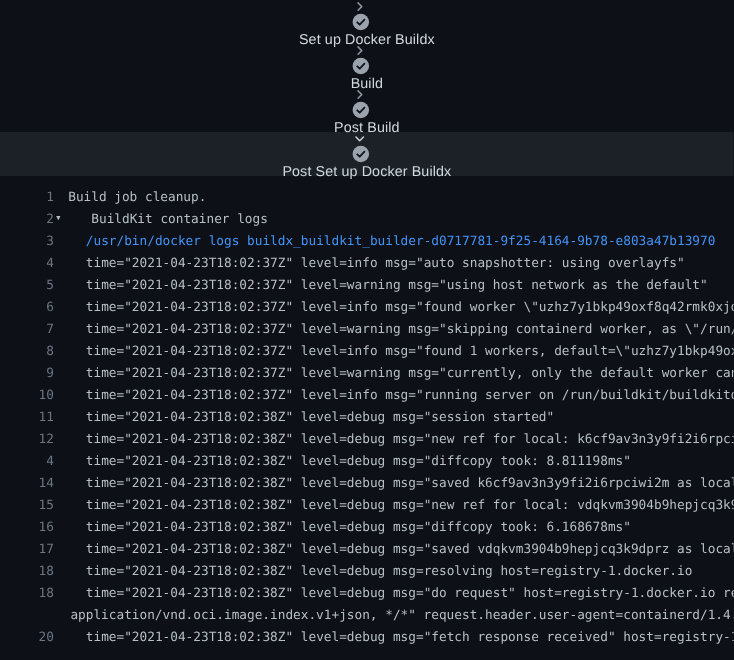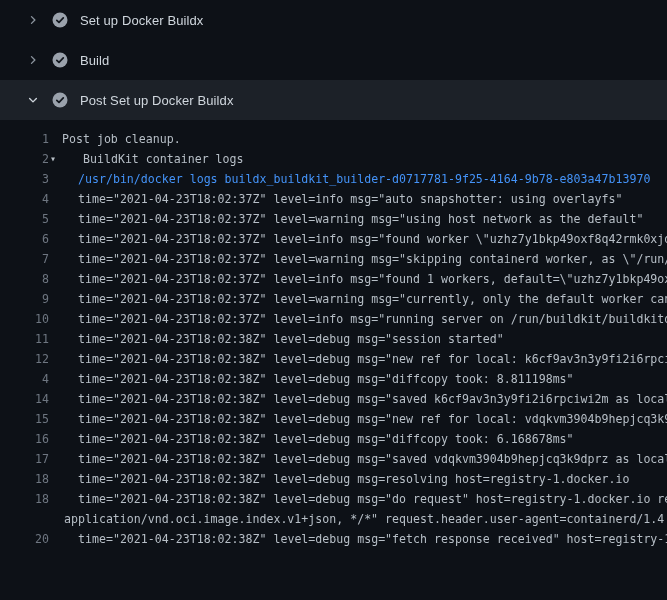--- a/index.html
+++ b/index.html
@@ -16,21 +16,21 @@
   html,body{margin:0;padding:0;}
   body{
     width:667px;height:600px;overflow:hidden;
     background:var(--page-bg);
     font-family:"Liberation Sans", sans-serif;
   }
   
   .steps{width:667px;}
   .step{
     height:40px;display:flex;align-items:center;
-    padding-left:27px;cursor:pointer;
+    padding-left:0;cursor:pointer;flex-direction:column;
   }
   .step.expanded{background:var(--active-bg);border-radius:0;}
   .chev{
     width:12px;height:12px;flex:0 0 12px;margin-right:13px;
     display:flex;align-items:center;justify-content:center;
     color:var(--chevron);
   }
   .step.expanded .chev{color:var(--chevron-active);}
   .check{
     width:16px;height:16px;flex:0 0 16px;margin-right:12px;
@@ -89,39 +89,53 @@
         </svg>
       </span>
       <span class="check">
         <svg width="16" height="16" viewBox="0 0 16 16">
           <circle cx="8" cy="8" r="7.5" fill="#9aa2ac"></circle>
           <path d="M4.8 8.3 L7 10.4 L11.3 5.9" fill="none" stroke="#11161d" stroke-width="1.7" stroke-linecap="round" stroke-linejoin="round"></path>
         </svg>
       </span>
       <span class="step-label">Build</span>
     </div>
+    <div class="step">
+      <span class="chev">
+        <svg width="12" height="12" viewBox="0 0 16 16">
+          <path d="M6 3.5 L10.5 8 L6 12.5" fill="none" stroke="currentColor" stroke-width="1.8" stroke-linecap="round" stroke-linejoin="round"></path>
+        </svg>
+      </span>
+      <span class="check">
+        <svg width="16" height="16" viewBox="0 0 16 16">
+          <circle cx="8" cy="8" r="7.5" fill="#9aa2ac"></circle>
+          <path d="M4.8 8.3 L7 10.4 L11.3 5.9" fill="none" stroke="#11161d" stroke-width="1.7" stroke-linecap="round" stroke-linejoin="round"></path>
+        </svg>
+      </span>
+      <span class="step-label">Post Build</span>
+    </div>
     <div class="step expanded">
       <span class="chev">
         <svg width="12" height="12" viewBox="0 0 16 16">
           <path d="M3.5 6 L8 10.5 L12.5 6" fill="none" stroke="currentColor" stroke-width="1.8" stroke-linecap="round" stroke-linejoin="round"></path>
         </svg>
       </span>
       <span class="check">
         <svg width="16" height="16" viewBox="0 0 16 16">
           <circle cx="8" cy="8" r="7.5" fill="#9aa2ac"></circle>
           <path d="M4.8 8.3 L7 10.4 L11.3 5.9" fill="none" stroke="#11161d" stroke-width="1.7" stroke-linecap="round" stroke-linejoin="round"></path>
         </svg>
       </span>
       <span class="step-label">Post Set up Docker Buildx</span>
     </div>
   </div>
 <div class="log" id="log">
     <div class="row">
       <span class="ln">1</span>
-      <span class="txt t-top">Post job cleanup.</span>
+      <span class="txt t-top">Build job cleanup.</span>
     </div>
     <div class="row">
       <span class="ln">2</span>
       <span class="marker">▾</span>
       <span class="txt t-title">BuildKit container logs</span>
     </div>
     <div class="row">
       <span class="ln">3</span>
       <span class="txt t-group cmd">/usr/bin/docker logs buildx_buildkit_builder-d0717781-9f25-4164-9b78-e803a47b13970</span>
     </div>

